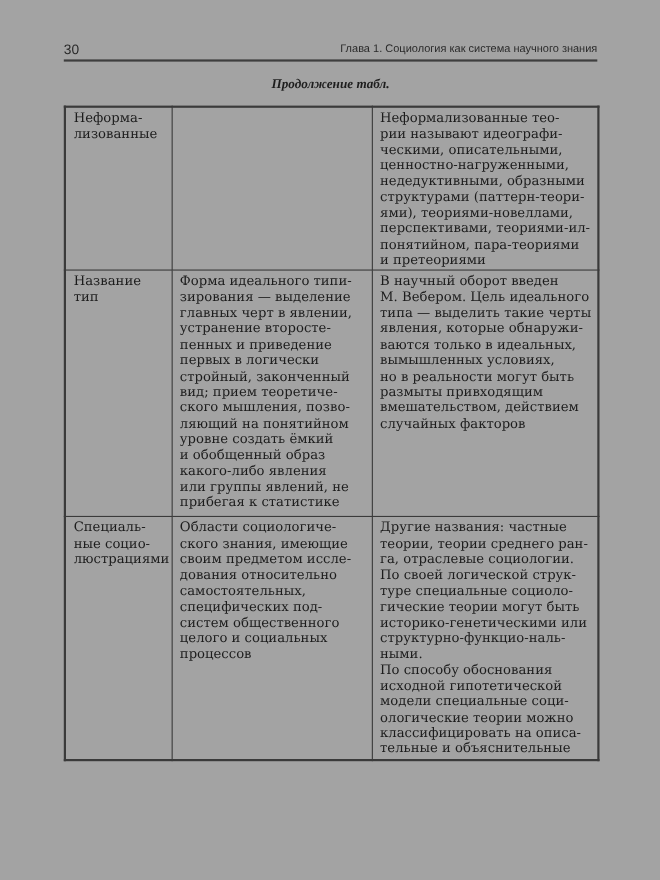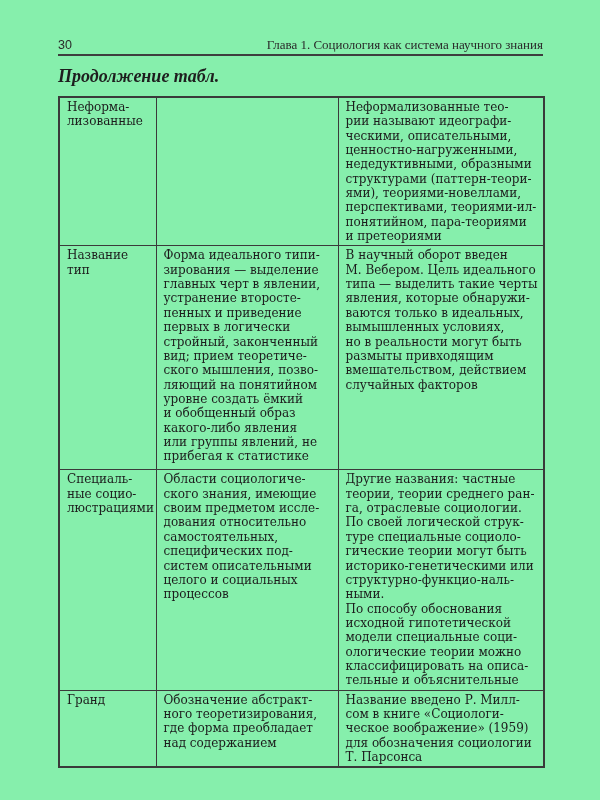--- a/index.html
+++ b/index.html
@@ -4,21 +4,21 @@
 <style>
   html, body {
     margin: 0;
     padding: 0;
     background: #ffffff;
   }
   .page {
     position: relative;
     width: 600px;
     height: 800px;
-    background: #86efac;
+    background: #a3a3a3;
     overflow: hidden;
     color: #1c1c1c;
   }
   .content {
     position: absolute;
     left: 58px;
     top: 38px;
     width: 485px;
   }
   .header-row {
@@ -28,32 +28,31 @@
     border-bottom: 2px solid #3e3e3e;
     padding-bottom: 2px;
     font-family: "Liberation Sans", sans-serif;
   }
   .page-number {
     font-size: 12.5px;
     line-height: 14px;
     color: #2a2a2a;
   }
   .running-head {
-    font-size: 13px;
+    font-size: 10px;
     line-height: 14px;
     color: #2a2a2a;
-    font-family: Liberation Serif, serif;
   }
   .continuation-note {
     margin-top: 13px;
-    text-align: left;
+    text-align: center;
     font-family: "Liberation Serif", serif;
     font-style: italic;
     font-weight: 700;
-    font-size: 18px;
+    font-size: 12px;
     line-height: 15px;
     color: #1e1e1e;
   }
   table.book-table {
     margin-top: 12px;
     border-collapse: collapse;
     table-layout: fixed;
     width: 485px;
     border: 2px solid #3a3a3a;
   }
@@ -143,48 +142,36 @@
         <tr class="r3">
           <td>Специаль-
 ные социо-
 люстрациями</td>
           <td>Области социологиче-
 ского знания, имеющие
 своим предметом иссле-
 дования относительно
 самостоятельных,
 специфических под-
-систем описательными
+систем общественного
 целого и социальных
 процессов</td>
           <td>Другие названия: частные
 теории, теории среднего ран-
 га, отраслевые социологии.
 По своей логической струк-
 туре специальные социоло-
 гические теории могут быть
 историко-генетическими или
 структурно-функцио-наль-
 ными.
 По способу обоснования
 исходной гипотетической
 модели специальные соци-
 ологические теории можно
 классифицировать на описа-
 тельные и объяснительные</td>
         </tr>
-        <tr class="r4">
-          <td>Гранд</td>
-          <td>Обозначение абстракт-
-ного теоретизирования,
-где форма преобладает
-над содержанием</td>
-          <td>Название введено Р. Милл-
-сом в книге «Социологи-
-ческое воображение» (1959)
-для обозначения социологии
-Т. Парсонса</td>
-        </tr>
       </tbody>
     </table>
 
   </div>
 </div>
 
 </body></html>

